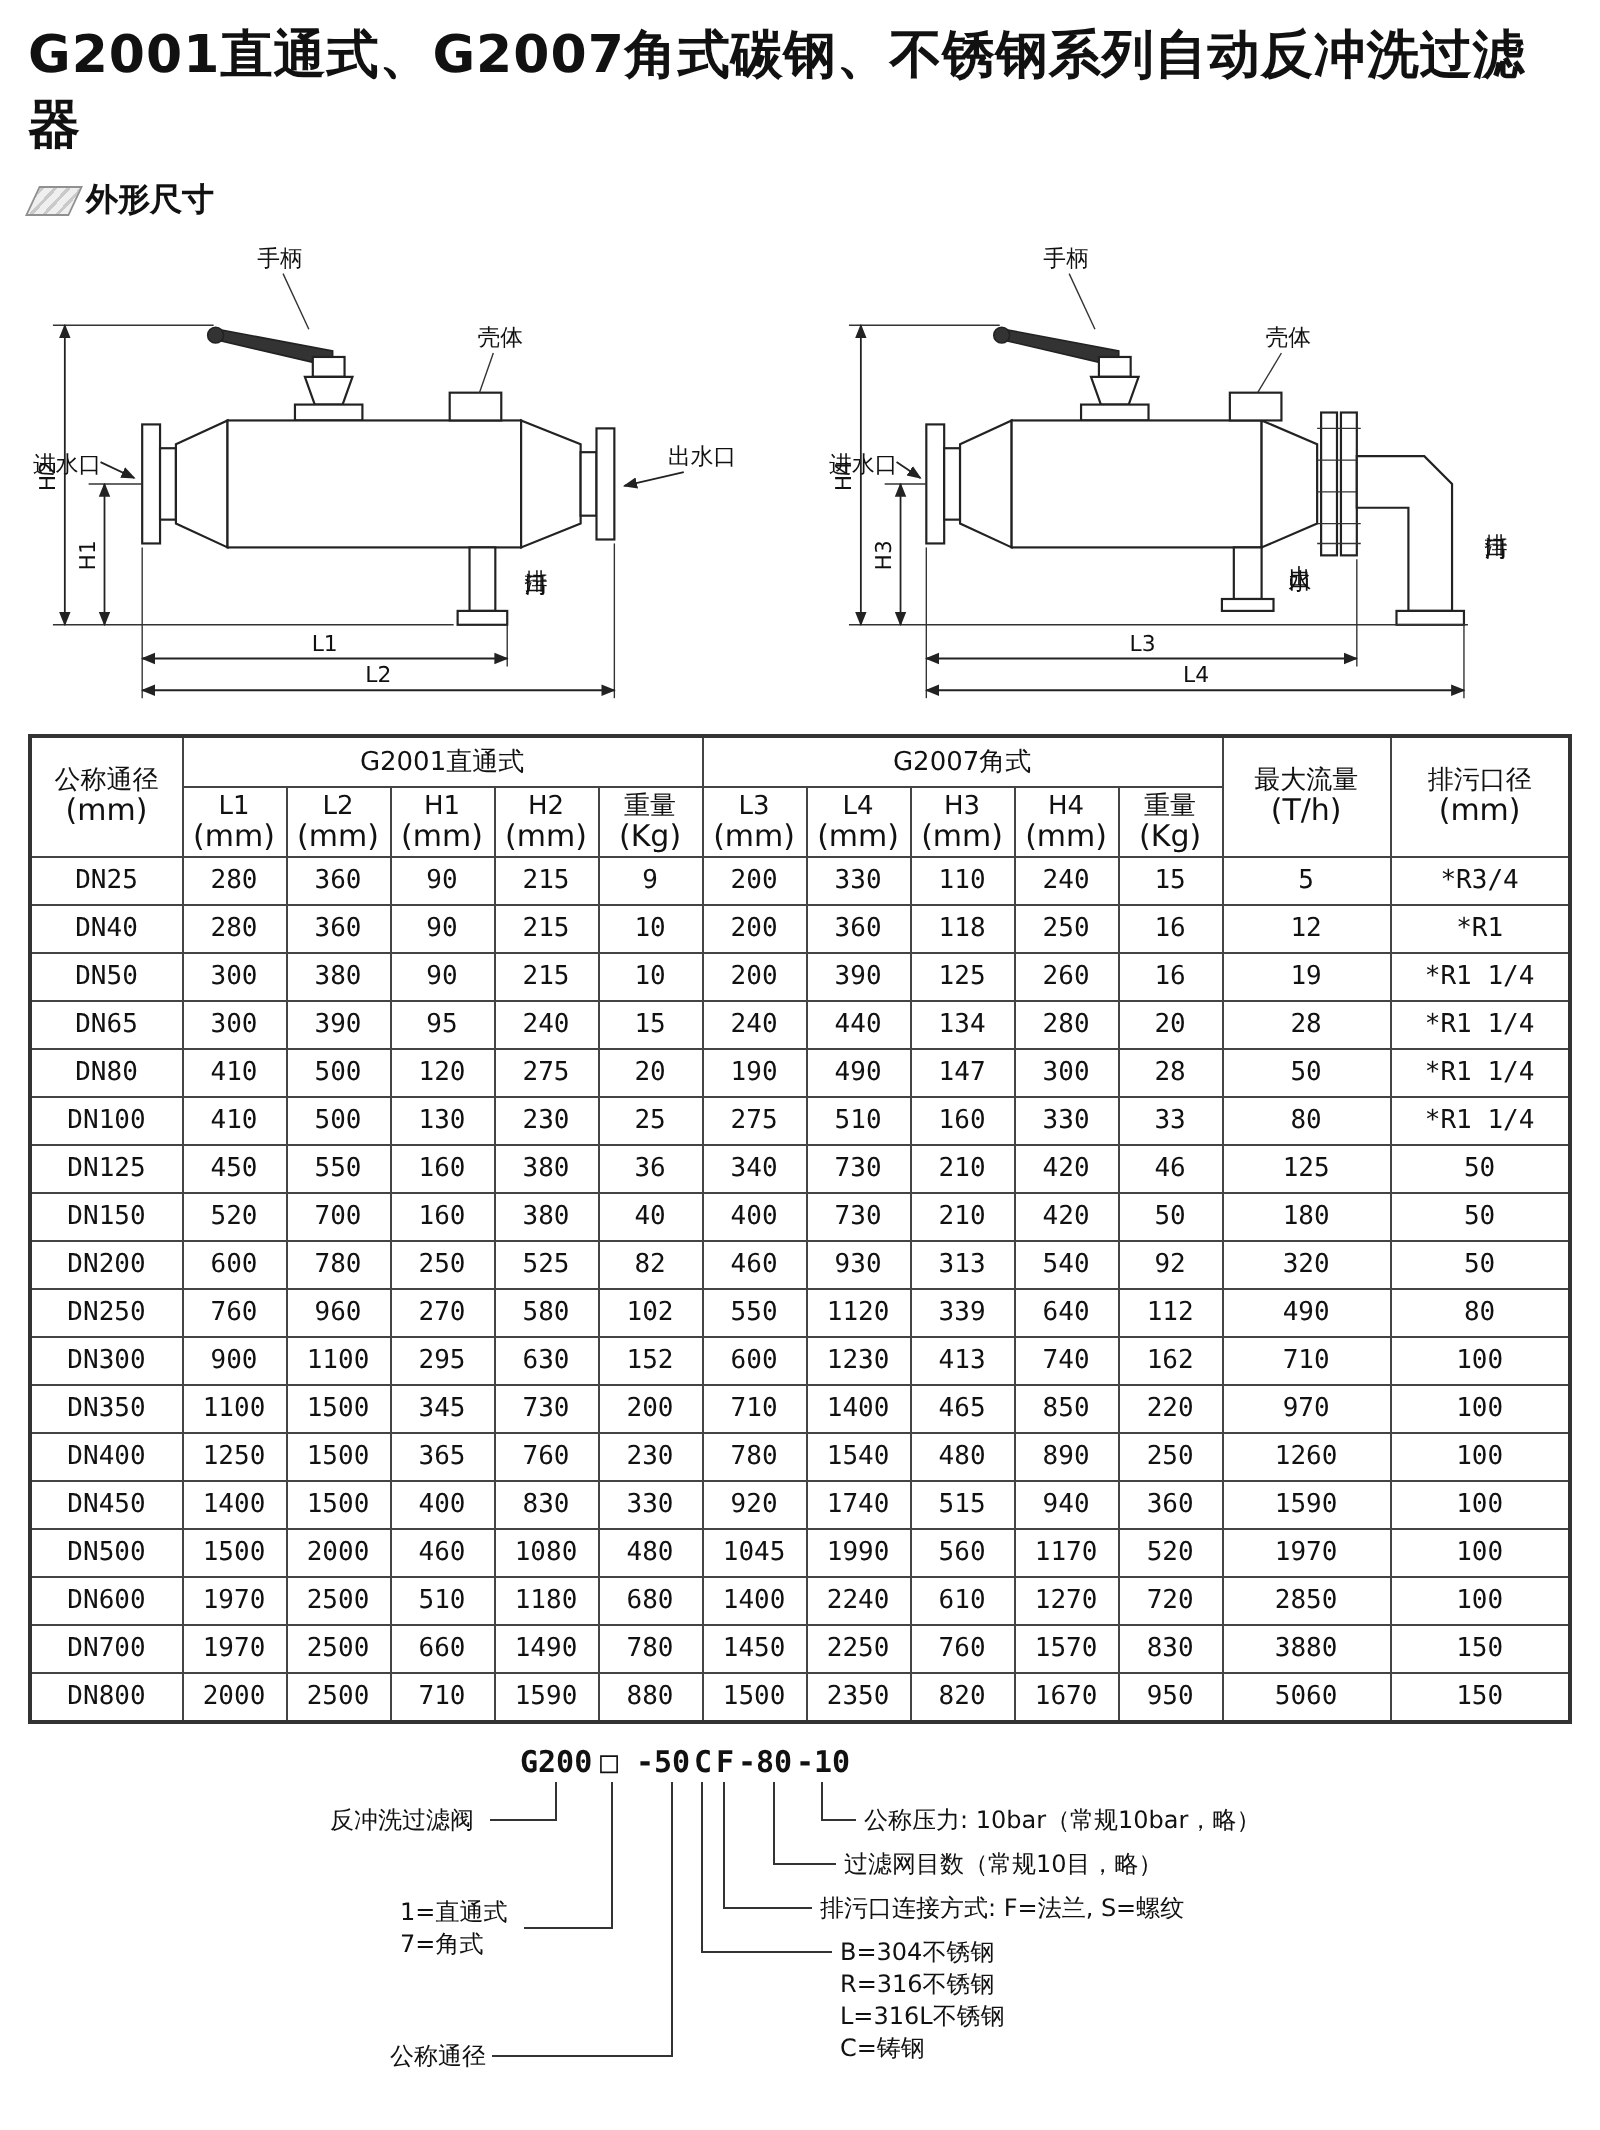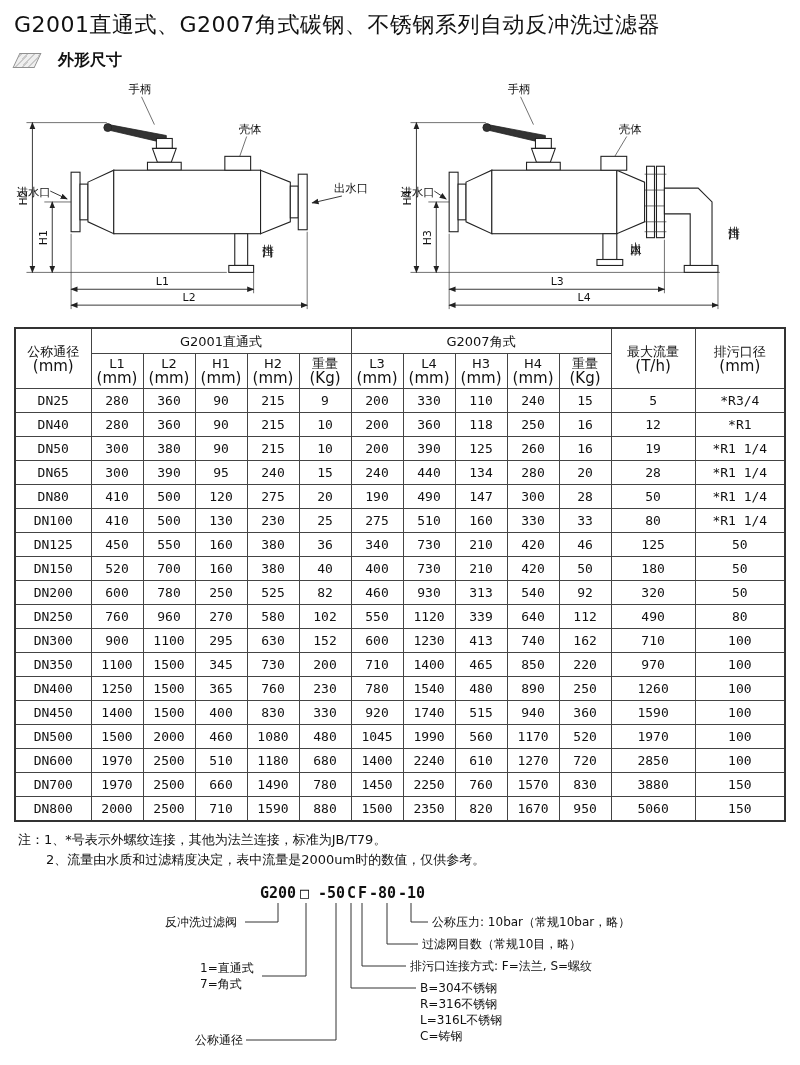--- a/index.html
+++ b/index.html
@@ -1,22 +1,22 @@
 <!DOCTYPE html>
 <html><head>
 <meta charset="utf-8">
 <style>
   html,body{margin:0;padding:0;background:#fff;}
   body{width:800px;color:#111;font-family:"DejaVu Sans",sans-serif;}
   .page{padding:6px 14px 10px 14px;}
-  .page-title{font-size:22px;font-weight:400;margin:4px 0 10px 0;letter-spacing:.5px;}
-  .section-head{display:flex;align-items:center;gap:20px;font-size:16px;font-weight:700;margin:4px 0 4px 2px;}
+  .page-title{font-size:26px;font-weight:700;margin:4px 0 10px 0;letter-spacing:.5px;}
+  .section-head{display:flex;align-items:center;gap:5px;font-size:16px;font-weight:700;margin:4px 0 4px 2px;}
   .section-icon{width:20px;height:13px;border:1px solid #909090;transform:skewX(-25deg);
     background:repeating-linear-gradient(115deg,#c9c9c9 0 2px,#efefef 2px 6px);}
-  .drawings{display:flex;gap:2px;}
+  .drawings{display:flex;gap:16px;}
   .drawing{position:relative;width:384px;height:246px;}
   svg{display:block;}
   svg text{font-family:"DejaVu Sans",sans-serif;}
   .lbl{font-size:11.5px;fill:#111;}
   .dim{font-size:11px;fill:#111;}
   .fig{stroke:#222;stroke-width:1.1;fill:#fff;}
   .dk{fill:#333;stroke:#222;stroke-width:.8;}
   .thin{stroke:#333;stroke-width:.7;fill:none;}
   .dimln{stroke:#222;stroke-width:.9;fill:none;}
   .vlabel{position:absolute;writing-mode:vertical-rl;font-size:11.5px;letter-spacing:2px;color:#111;}
@@ -492,24 +492,20 @@
           <td>2350</td>
           <td>820</td>
           <td>1670</td>
           <td>950</td>
           <td>5060</td>
           <td>150</td>
         </tr>
       </tbody>
   </table>
 
-  <div class="notes">
-    <div class="note">注：1、*号表示外螺纹连接，其他为法兰连接，标准为JB/T79。</div>
-    <div class="note note-2">2、流量由水质和过滤精度决定，表中流量是2000um时的数值，仅供参考。</div>
-  </div>
 
 
   <div class="ordering">
     <svg width="600" height="180" viewBox="0 0 600 180">
       <g>
         <text class="model" x="150" y="22">G200</text>
         <text class="model" x="190" y="22">□</text>
         <text class="model" x="208" y="22">-</text>
         <text class="model" x="217" y="22">50</text>
         <text class="model" x="237" y="22">C</text>

